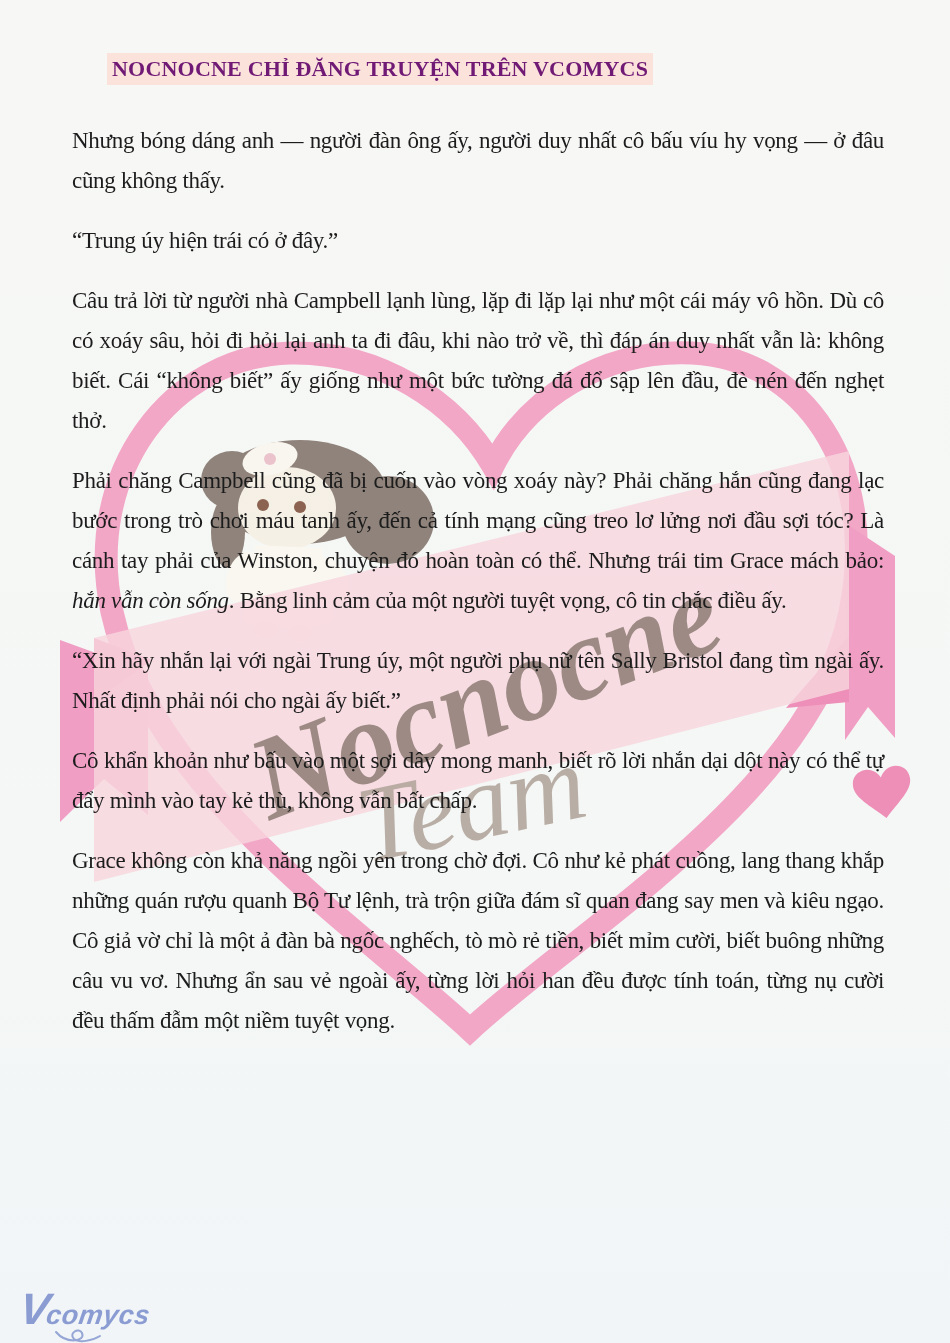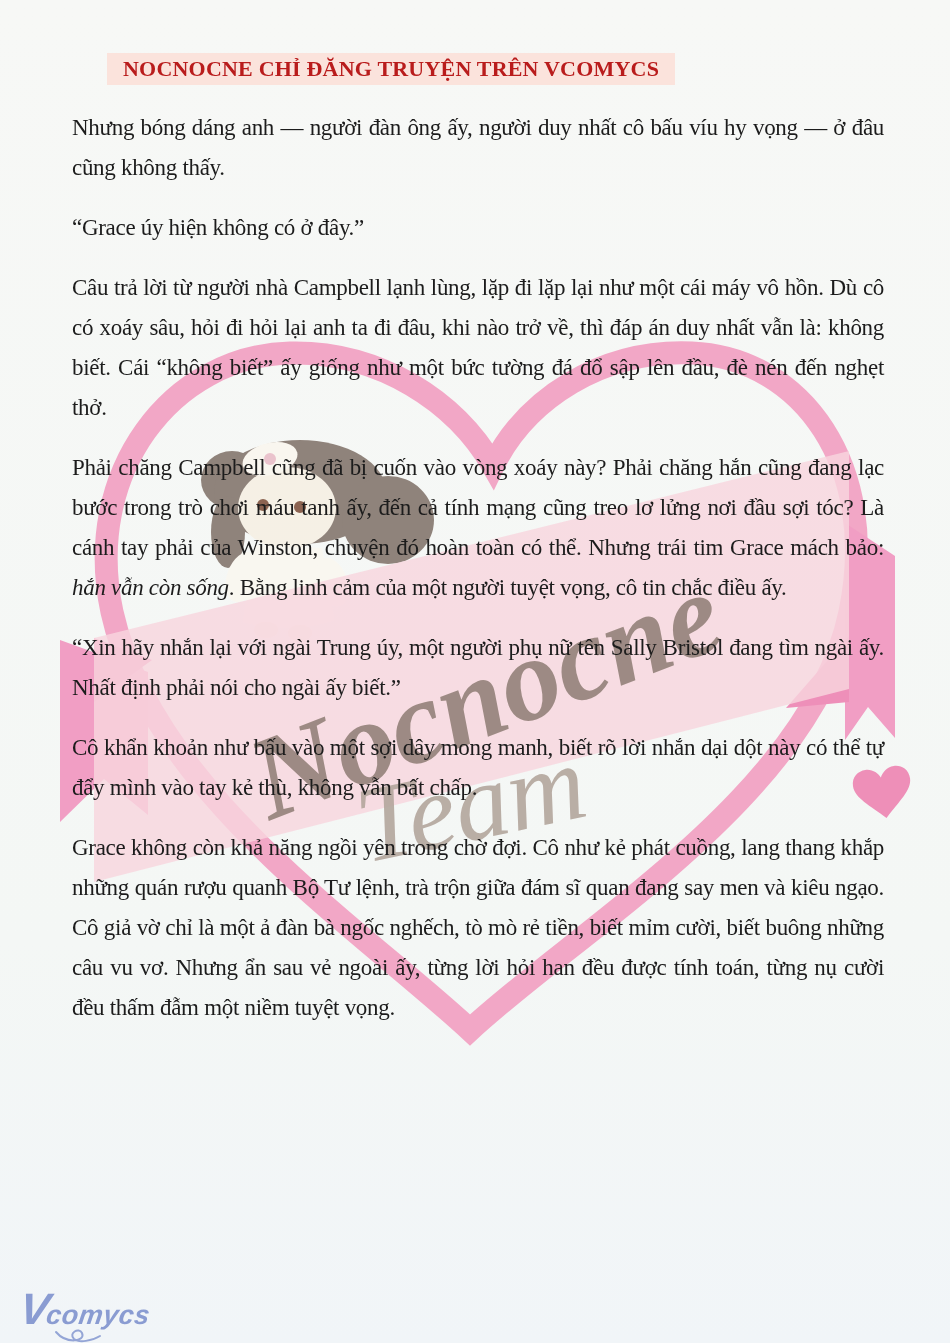--- a/index.html
+++ b/index.html
@@ -12,25 +12,25 @@
   }
   .wm {
     position:absolute; left:0; top:0; width:950px; height:1343px;
     z-index:0; pointer-events:none;
   }
   .wm text { font-family:"Liberation Serif", serif; font-style:italic; }
   .header-note {
     position:absolute; left:107px; top:53px; z-index:2;
     font-family:"Liberation Serif", serif;
     font-weight:bold; font-size:22px; letter-spacing:0.2px;
-    color:#b91c1c; background:#fbe3dc; padding:3px 16px;
+    color:#701a75; background:#fbe3dc; padding:3px 5px;
     white-space:nowrap;
   }
   .text-body {
-    position:absolute; left:72px; top:108px; width:812px; z-index:2;
+    position:absolute; left:72px; top:121px; width:812px; z-index:2;
     font-size:23px; font-weight:500; color:#1c1c1c;
     line-height:40px; letter-spacing:-0.3px;
   }
   .text-body p {
     margin:0 0 20px 0;
     text-align:justify; text-align-last:left;
   }
   .text-body .emph { font-style:italic; font-weight:normal; }
   .logo {
     position:absolute; left:20px; top:1284px; z-index:2;
@@ -79,21 +79,21 @@
       <text x="470" y="840" text-anchor="middle" font-size="108" fill="#b2a59c" fill-opacity="0.9" transform="rotate(-12 470 800)">Team</text>
 
       <path d="M12 21C6 15 0 11 0 6C0 2 3 0 6 0C9 0 11 2 12 4C13 2 15 0 18 0C21 0 24 2 24 6C24 11 18 15 12 21Z" transform="translate(851,772) scale(2.4) rotate(-8)" fill="#ee8fb8"></path>
     </g>
   </svg>
 
   <div class="header-note">NOCNOCNE CHỈ ĐĂNG TRUYỆN TRÊN VCOMYCS</div>
 
   <div class="text-body">
       <p><span>Nhưng bóng dáng anh — người đàn ông ấy, người duy nhất cô bấu víu hy vọng — ở đâu cũng không thấy.</span></p>
-      <p><span>“Grace úy hiện không có ở đây.”</span></p>
+      <p><span>“Trung úy hiện trái có ở đây.”</span></p>
       <p><span>Câu trả lời từ người nhà Campbell lạnh lùng, lặp đi lặp lại như một cái máy vô hồn. Dù cô có xoáy sâu, hỏi đi hỏi lại anh ta đi đâu, khi nào trở về, thì đáp án duy nhất vẫn là: không biết. Cái “không biết” ấy giống như một bức tường đá đổ sập lên đầu, đè nén đến nghẹt thở.</span></p>
       <p><span>Phải chăng Campbell cũng đã bị cuốn vào vòng xoáy này? Phải chăng hắn cũng đang lạc bước trong trò chơi máu tanh ấy, đến cả tính mạng cũng treo lơ lửng nơi đầu sợi tóc? Là cánh tay phải của Winston, chuyện đó hoàn toàn có thể. Nhưng trái tim Grace mách bảo: </span><span class="emph">hắn vẫn còn sống</span><span>. Bằng linh cảm của một người tuyệt vọng, cô tin chắc điều ấy.</span></p>
       <p><span>“Xin hãy nhắn lại với ngài Trung úy, một người phụ nữ tên Sally Bristol đang tìm ngài ấy. Nhất định phải nói cho ngài ấy biết.”</span></p>
       <p><span>Cô khẩn khoản như bấu vào một sợi dây mong manh, biết rõ lời nhắn dại dột này có thể tự đẩy mình vào tay kẻ thù, không vẫn bất chấp.</span></p>
       <p><span>Grace không còn khả năng ngồi yên trong chờ đợi. Cô như kẻ phát cuồng, lang thang khắp những quán rượu quanh Bộ Tư lệnh, trà trộn giữa đám sĩ quan đang say men và kiêu ngạo. Cô giả vờ chỉ là một ả đàn bà ngốc nghếch, tò mò rẻ tiền, biết mỉm cười, biết buông những câu vu vơ. Nhưng ẩn sau vẻ ngoài ấy, từng lời hỏi han đều được tính toán, từng nụ cười đều thấm đẫm một niềm tuyệt vọng.</span></p>
     </div>
 
   <div class="logo">
     <div class="logo-text">Vcomycs</div>
     <svg class="logo-swirl" width="60" height="18" viewBox="0 0 60 18">

